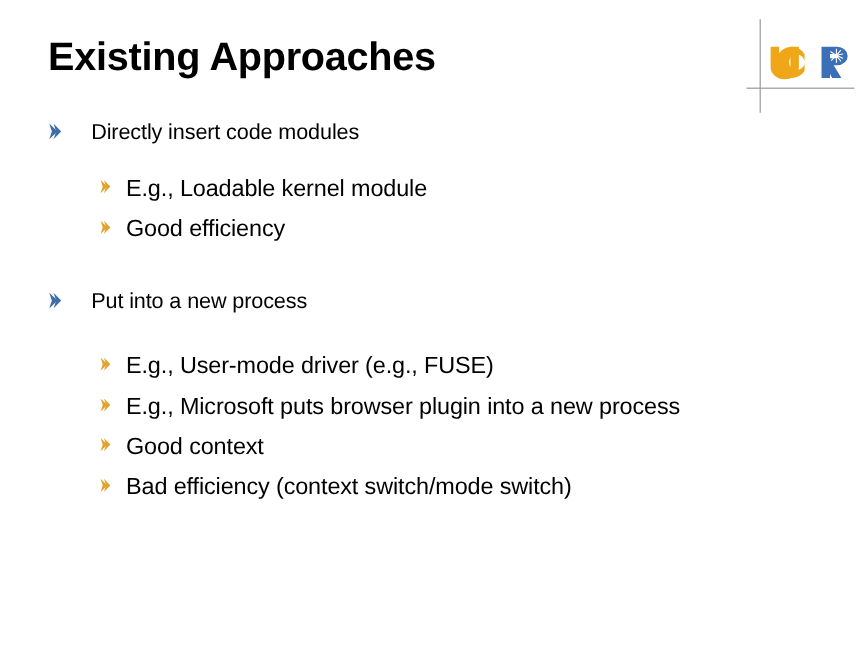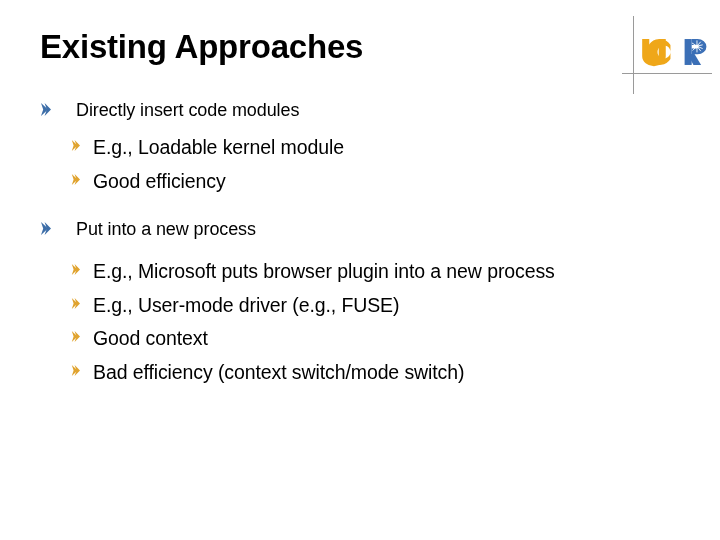--- a/index.html
+++ b/index.html
@@ -104,21 +104,21 @@
   .lvl1 .btext {
     margin-left: 36px;
     font-size: 18px;
     line-height: 37px;
     font-weight: normal;
     letter-spacing: -0.1px;
   }
 
   
   .sublist {
-    margin: 0;
+    margin: 12px;
     padding: 0;
   }
   .lvl2 .chev {
     top: 9px;
     left: 31px;
     width: 9px;
     height: 11px;
   }
   .lvl2 .btext {
     margin-left: 53px;
@@ -216,30 +216,30 @@
     <div class="gap-before-sub2"></div>
 
     <div class="sublist">
       <div class="bullet lvl2">
         <span class="chev">
           <svg viewBox="0 0 9 11" preserveAspectRatio="none">
             <path d="M0.8 0 L6.5 5.5 L0.8 11 L2.6 5.5 Z" fill="#e0a32e"></path>
             <path d="M3.6 0 L9 5.5 L3.6 11 L5.4 5.5 Z" fill="#e0a32e"></path>
           </svg>
         </span>
+        <span class="btext">E.g., User-mode driver (e.g., FUSE)</span>
+      </div>
+      <div class="bullet lvl2">
+        <span class="chev">
+          <svg viewBox="0 0 9 11" preserveAspectRatio="none">
+            <path d="M0.8 0 L6.5 5.5 L0.8 11 L2.6 5.5 Z" fill="#e0a32e"></path>
+            <path d="M3.6 0 L9 5.5 L3.6 11 L5.4 5.5 Z" fill="#e0a32e"></path>
+          </svg>
+        </span>
         <span class="btext">E.g., Microsoft puts browser plugin into a new process</span>
-      </div>
-      <div class="bullet lvl2">
-        <span class="chev">
-          <svg viewBox="0 0 9 11" preserveAspectRatio="none">
-            <path d="M0.8 0 L6.5 5.5 L0.8 11 L2.6 5.5 Z" fill="#e0a32e"></path>
-            <path d="M3.6 0 L9 5.5 L3.6 11 L5.4 5.5 Z" fill="#e0a32e"></path>
-          </svg>
-        </span>
-        <span class="btext">E.g., User-mode driver (e.g., FUSE)</span>
       </div>
       <div class="bullet lvl2">
         <span class="chev">
           <svg viewBox="0 0 9 11" preserveAspectRatio="none">
             <path d="M0.8 0 L6.5 5.5 L0.8 11 L2.6 5.5 Z" fill="#e0a32e"></path>
             <path d="M3.6 0 L9 5.5 L3.6 11 L5.4 5.5 Z" fill="#e0a32e"></path>
           </svg>
         </span>
         <span class="btext">Good context</span>
       </div>

